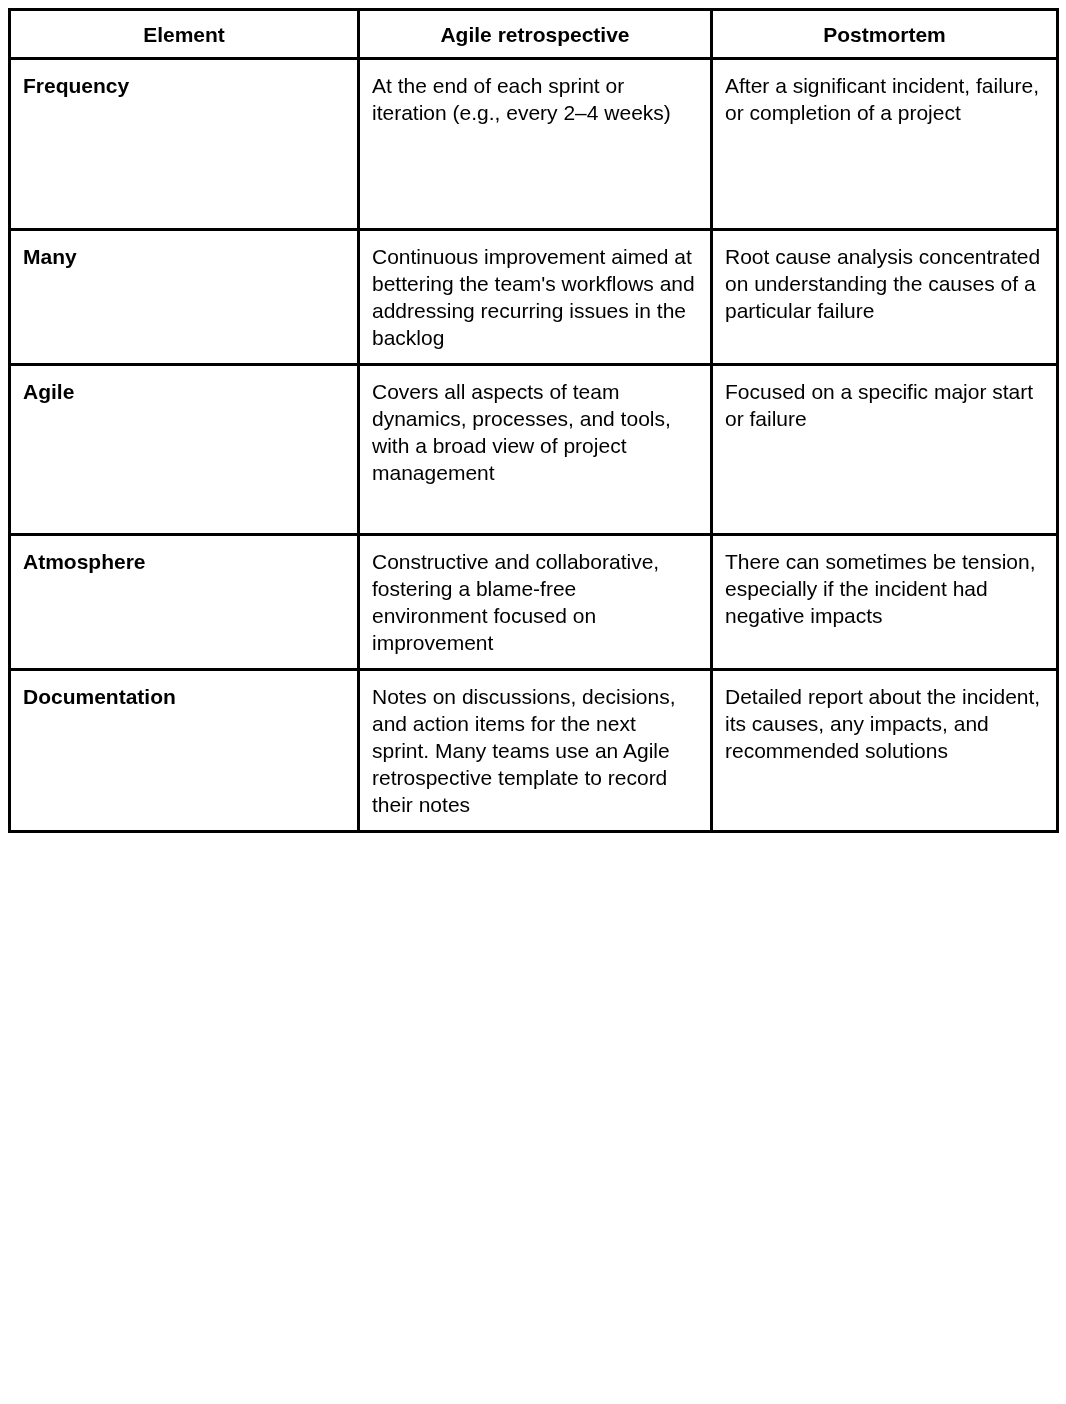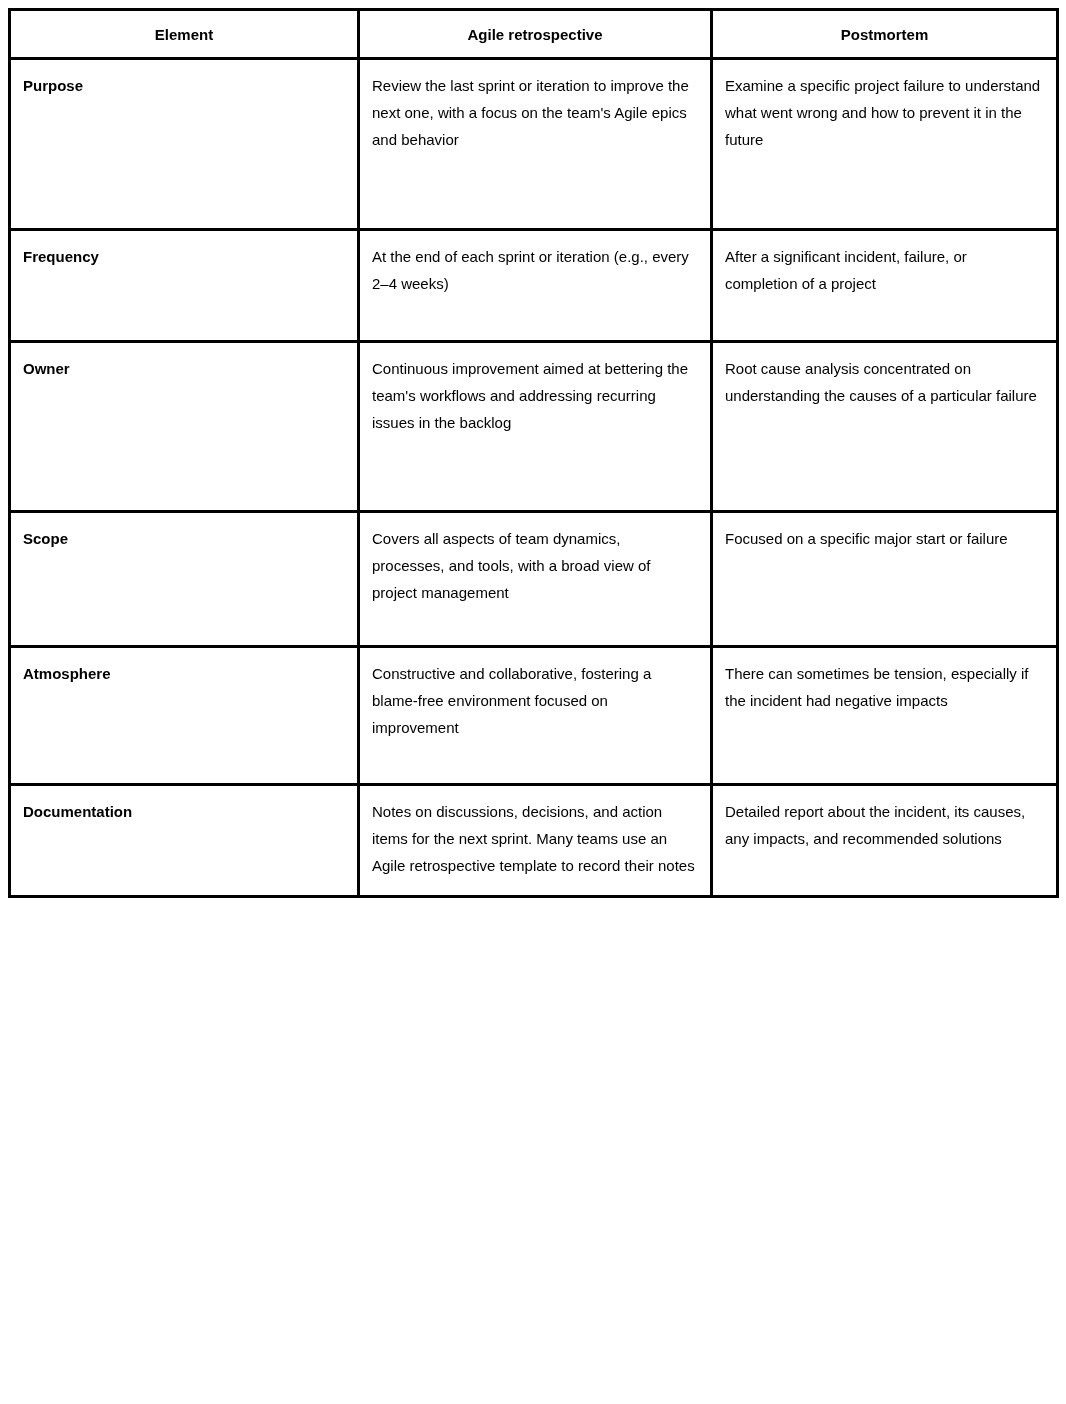--- a/index.html
+++ b/index.html
@@ -21,21 +21,21 @@
     table-layout: fixed;
     width: 1050px;
     background: #ffffff;
   }
   table.comparison col.c1 { width: 349px; }
   table.comparison col.c2 { width: 353px; }
   table.comparison col.c3 { width: 346px; }
   table.comparison th,
   table.comparison td {
     border: 3px solid #000000;
-    font-size: 15px;
+    font-size: 21px;
     line-height: 27px;
     vertical-align: top;
     padding: 12px 14px 12px 12px;
     box-sizing: border-box;
     overflow: hidden;
     word-wrap: break-word;
   }
   table.comparison th {
     font-weight: bold;
     text-align: center;
@@ -68,40 +68,35 @@
         <col class="c3">
     </colgroup>
     <thead>
       <tr>
         <th>Element</th>
         <th>Agile retrospective</th>
         <th>Postmortem</th>
       </tr>
     </thead>
     <tbody id="table-body">
-  <tr>
-    <td class="row-label">Purpose</td>
-    <td>Review the last sprint or iteration to improve the next one, with a focus on the team's Agile epics and behavior</td>
-    <td>Examine a specific project failure to understand what went wrong and how to prevent it in the future</td>
-  </tr>
 
   <tr>
     <td class="row-label">Frequency</td>
     <td>At the end of each sprint or iteration (e.g., every 2–4 weeks)</td>
     <td>After a significant incident, failure, or completion of a project</td>
   </tr>
 
   <tr>
-    <td class="row-label">Owner</td>
+    <td class="row-label">Many</td>
     <td>Continuous improvement aimed at bettering the team's workflows and addressing recurring issues in the backlog</td>
     <td>Root cause analysis concentrated on understanding the causes of a particular failure</td>
   </tr>
 
   <tr>
-    <td class="row-label">Scope</td>
+    <td class="row-label">Agile</td>
     <td>Covers all aspects of team dynamics, processes, and tools, with a broad view of project management</td>
     <td>Focused on a specific major start or failure</td>
   </tr>
 
 
 
 
   <tr>
     <td class="row-label">Atmosphere</td>
     <td>Constructive and collaborative, fostering a blame-free environment focused on improvement</td>

